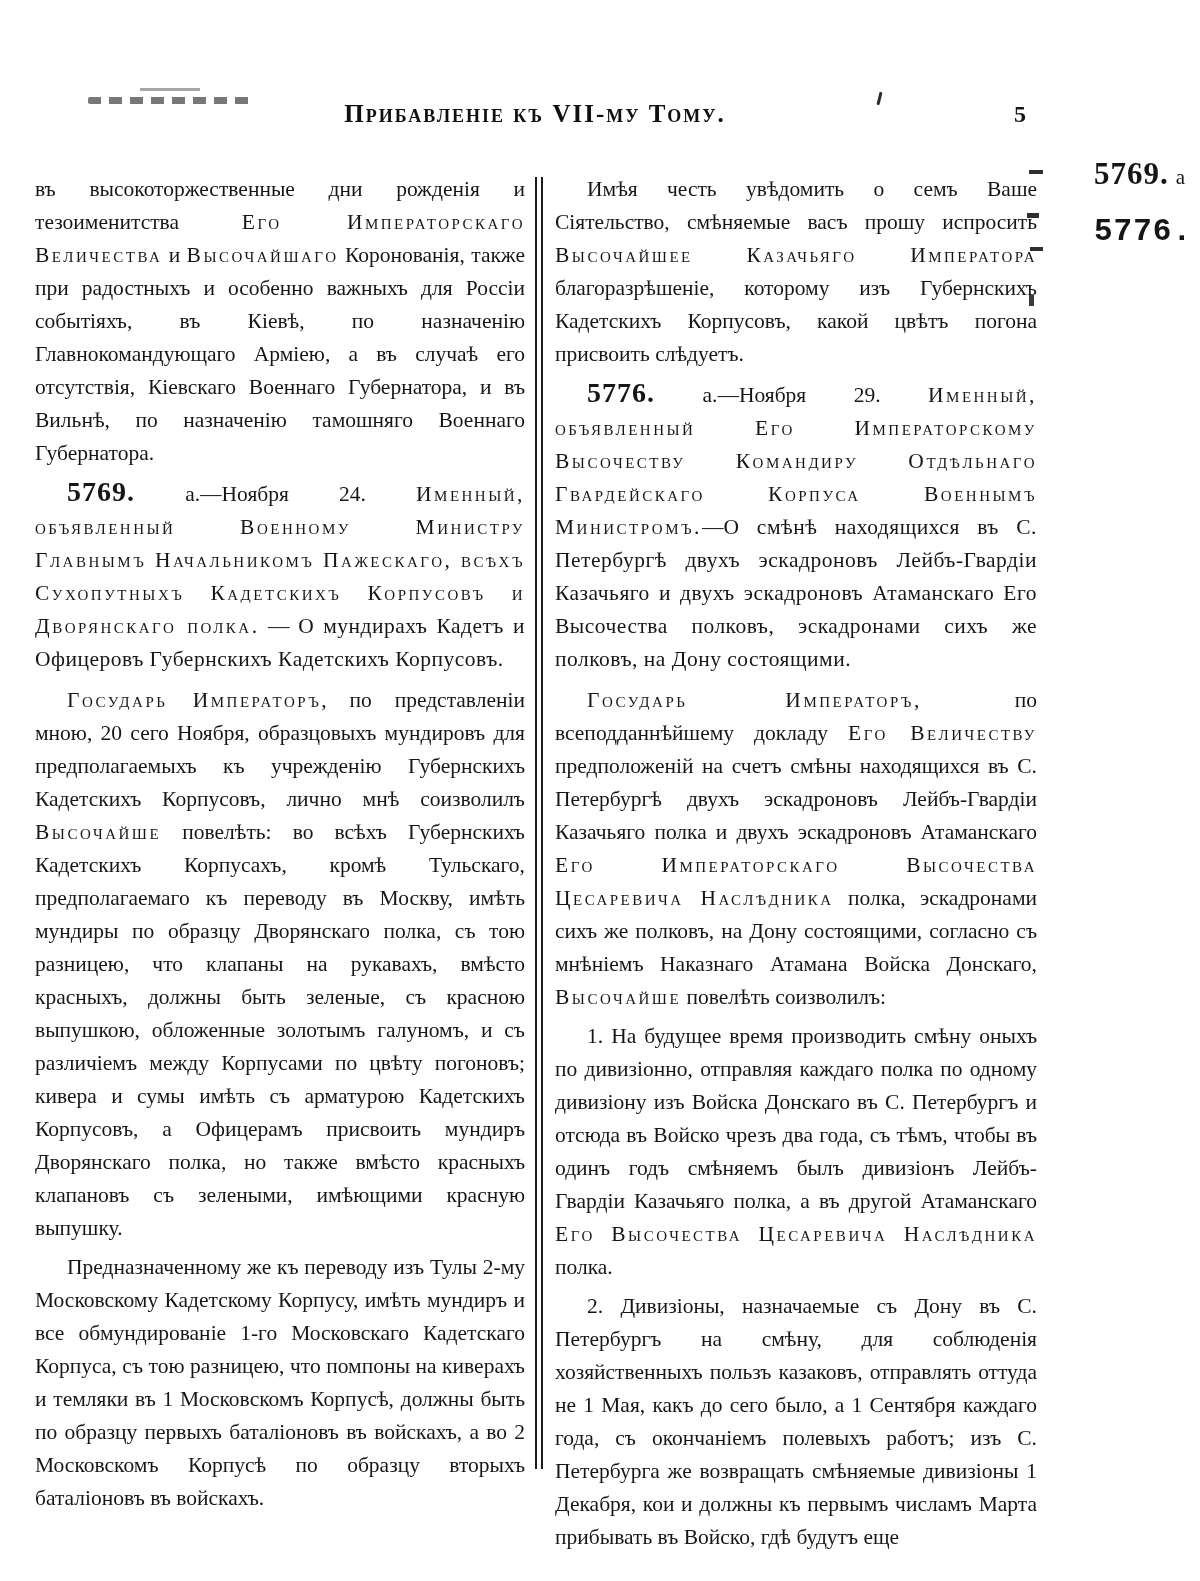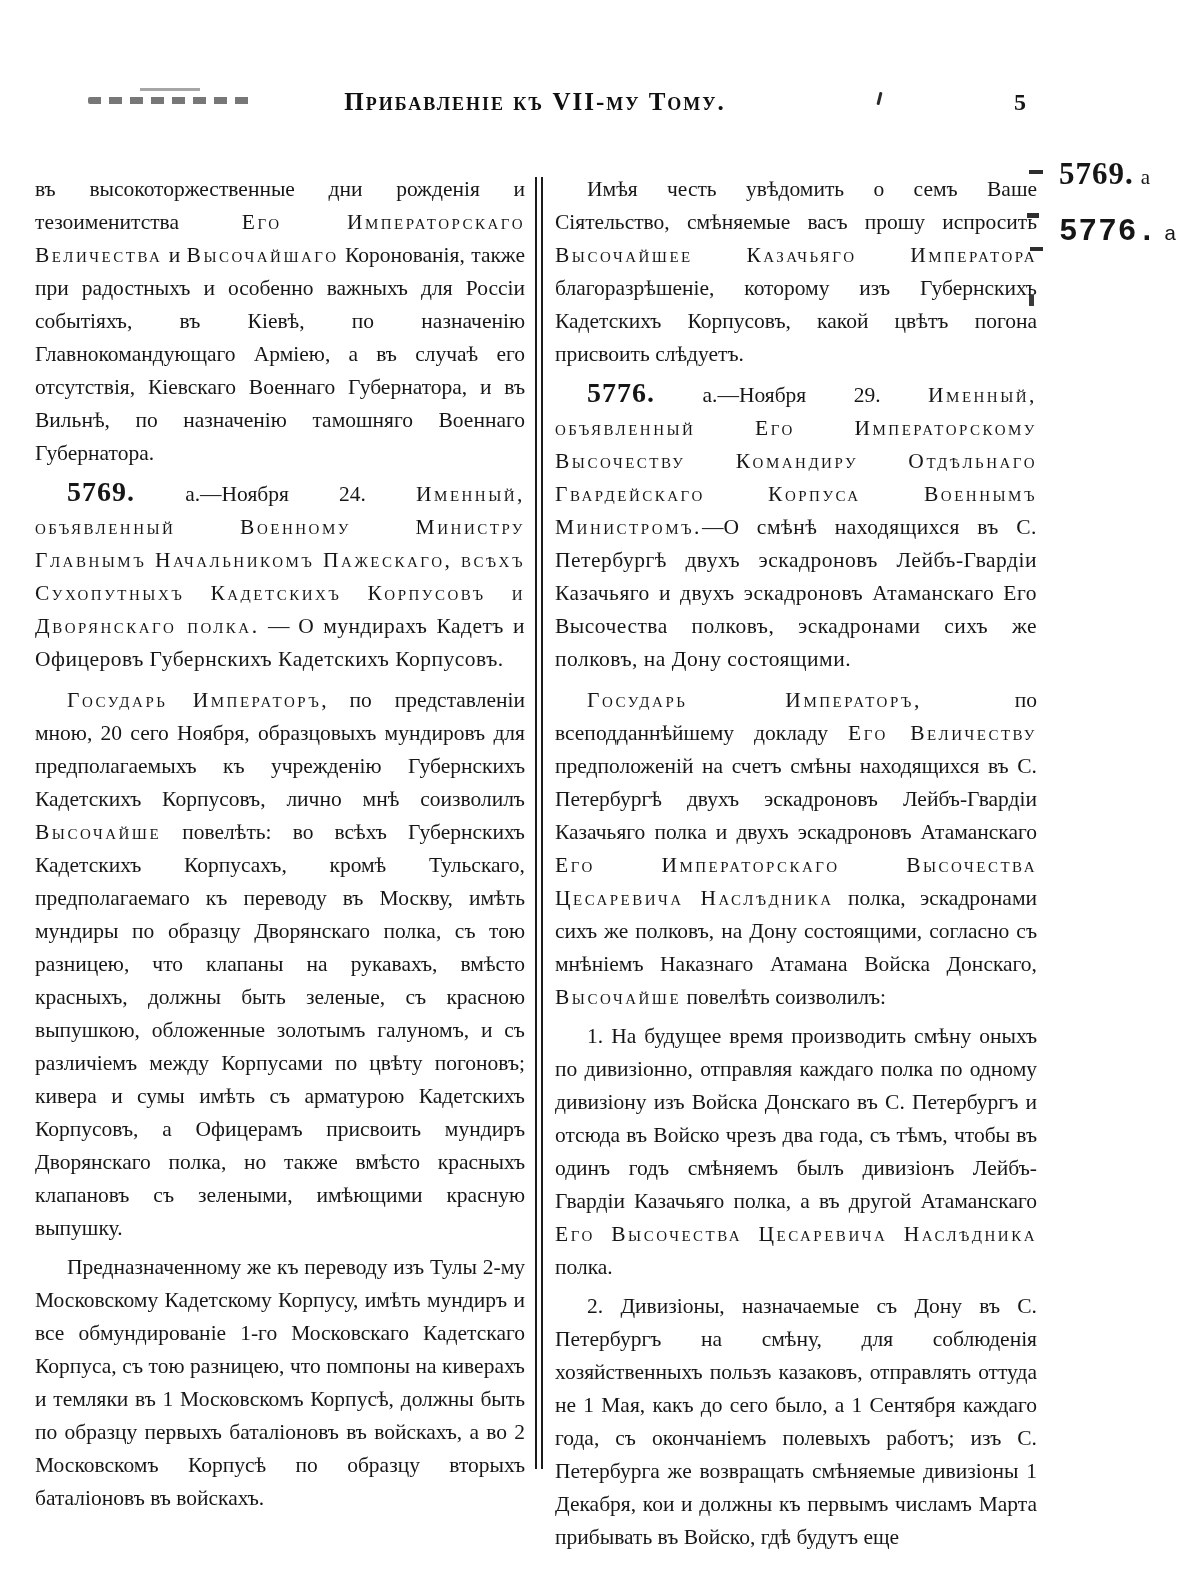--- a/index.html
+++ b/index.html
@@ -2,21 +2,21 @@
 <html><head>
 <meta charset="utf-8">
 <style>
   html,body { margin:0; padding:0; background:#e8e8e4; }
   .page {
     position:relative; width:1200px; height:1581px; margin:0 auto;
     background:#ffffff; color:#161616; overflow:hidden;
     font-family:"Liberation Serif","DejaVu Serif",serif;
   }
   
-  .header { position:absolute; top:88px; left:0; width:1036px; height:40px; }
+  .header { position:absolute; top:100px; left:0; width:1036px; height:40px; }
   .running-title {
     position:absolute; left:0; width:1070px; text-align:center;
     font-variant:small-caps; font-weight:bold; font-size:25px; letter-spacing:2px;
     color:#101010;
   }
   .page-number { position:absolute; left:1014px; top:1px; font-size:24px; font-weight:bold; }
   
   .columns { position:absolute; top:150px; left:35px; width:1130px; display:flex; align-items:flex-start;margin-top:23px; }
   .col { width:490px; }
   .col-right { width:482px; }
@@ -27,21 +27,21 @@
   .para {
     margin:0 0 6px 0; font-size:21.5px; line-height:33px;
     text-align:justify; text-indent:32px;
   }
   .para.continuation { text-indent:0; }
   .para.heading { margin-top:8px; margin-bottom:8px; }
   .seg-caps { font-variant:small-caps; letter-spacing:2.5px; }
   .seg-italic { letter-spacing:0.5px; }
   .seg-num { font-size:28px; font-weight:bold; line-height:1; letter-spacing:1px; }
   
-  .margin-note { position:absolute; left:1059px; white-space:nowrap; }
+  .margin-note { position:absolute; left:1094px; white-space:nowrap; }
   .note-1 { top:156px; }
   .note-2 { top:214px;font-family:Liberation Mono, monospace; }
   .mn-num { font-size:31px; font-weight:bold; letter-spacing:1px; }
   .mn-suffix { font-size:21px; margin-left:7px; }
   
   .artifact { position:absolute; pointer-events:none; }
   .smudge {
     left:88px; top:97px; width:168px; height:7px; opacity:.75; border-radius:2px;
     background:repeating-linear-gradient(90deg,#4a4a4a 0 13px,transparent 13px 21px);
   }

